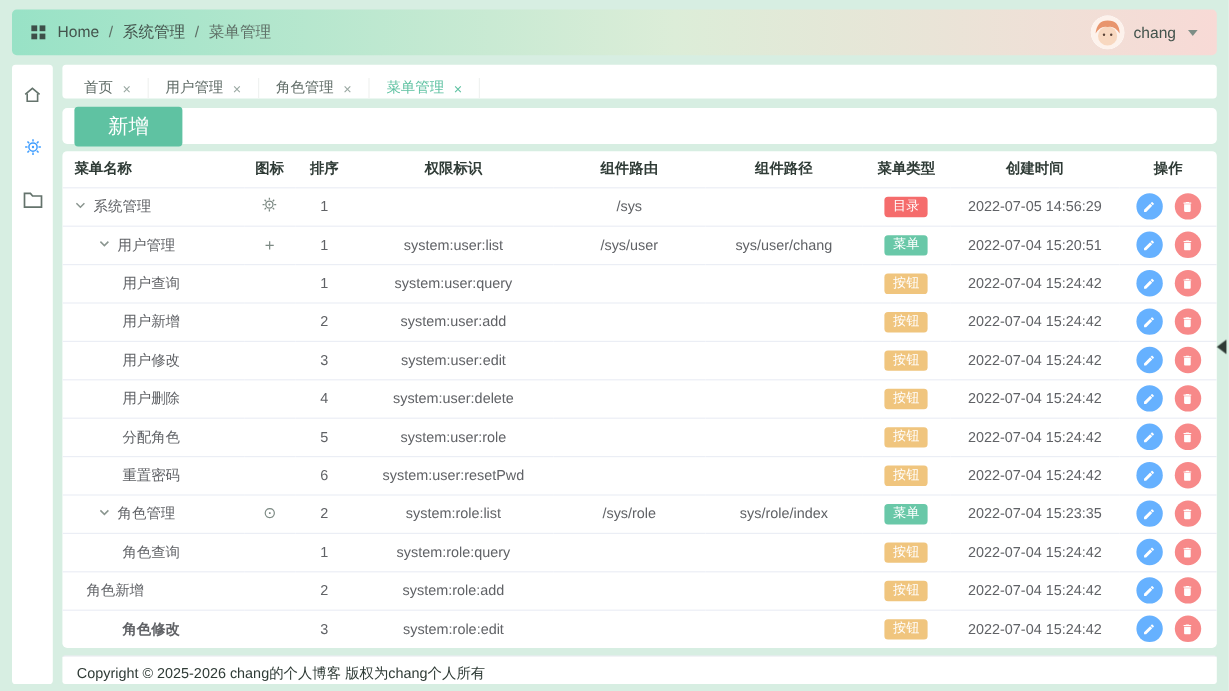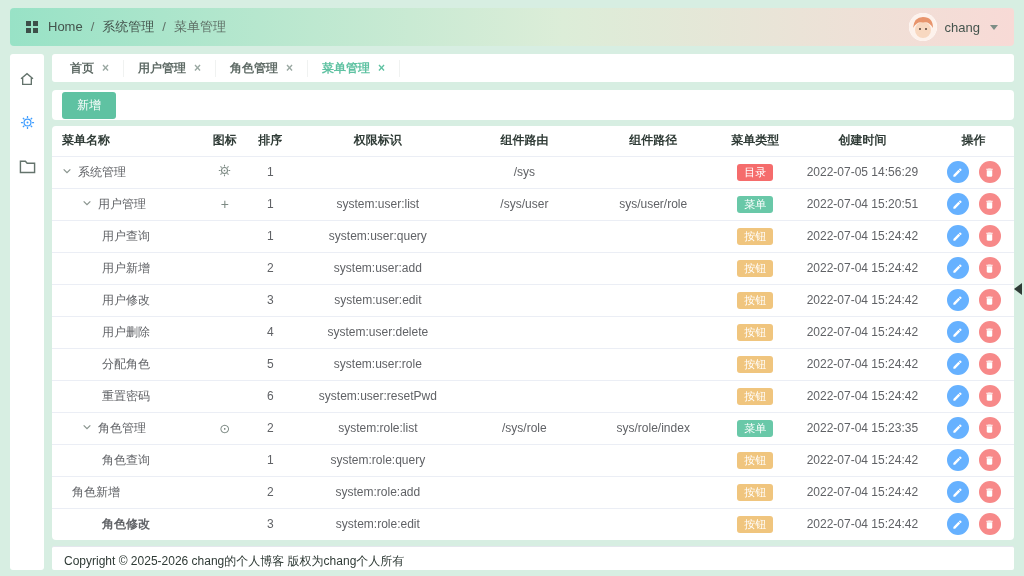--- a/index.html
+++ b/index.html
@@ -28,29 +28,29 @@
   .chev-down { width:0; height:0; border-left:4px solid transparent; border-right:4px solid transparent; border-top:5px solid #7d8e86; margin-left:2px; }
 
   
   .body-row { flex:1; display:flex; gap:8px; margin-top:8px; min-height:0; }
   .sidebar { width:34px; flex:0 0 34px; background:#fff; border-radius:3px; display:flex; flex-direction:column; align-items:center; padding-top:14px; gap:20px; }
   .side-item { width:24px; height:24px; display:flex; align-items:center; justify-content:center; cursor:pointer; }
 
   .main-col { flex:1; display:flex; flex-direction:column; min-width:0; }
 
   
-  .tab-bar { height:28px; flex:0 0 28px; background:#fff; border-radius:3px; display:flex; align-items:center; padding-left:4px;font-weight:bold; }
+  .tab-bar { height:28px; flex:0 0 28px; background:#fff; border-radius:3px; display:flex; align-items:flex-end; padding-left:4px; }
   .tab { display:flex; align-items:center; padding:0 14px; font-size:12px; color:#5f6b66; border-right:1px solid #f0f2f1; cursor:pointer; }
   .tab.active { color:var(--accent,#5fc2a2); }
   .tab-close { margin-left:8px; color:#9aa8a2; font-size:12px; line-height:1; }
   .tab.active .tab-close { color:var(--accent,#5fc2a2); }
 
   
   .toolbar { margin-top:8px; height:30px; flex:0 0 30px; background:#fff; border-radius:4px; display:flex; align-items:center; padding:0 10px; }
-  .add-btn { background:var(--accent,#5fc2a2); color:#fff; border:none; border-radius:3px; padding:5px 15px; font-size:12px; cursor:pointer; font-family:inherit; }
+  .add-btn { background:var(--accent,#5fc2a2); color:#fff; border:none; border-radius:3px; padding:5px 28px; font-size:17px; cursor:pointer; font-family:inherit; }
 
   
   .table-card { margin-top:6px; flex:1; background:#fff; border-radius:4px; overflow:hidden; }
   table { width:100%; border-collapse:collapse; table-layout:fixed; }
   th { height:30px; font-size:12px; font-weight:bold; color:#2f3b36; border-bottom:1px solid #ebeef5; text-align:center; white-space:nowrap; }
   th.left { text-align:left; padding-left:10px; }
   td { height:32px; font-size:12px; color:#606266; border-bottom:1px solid #ebeef5; text-align:center; white-space:nowrap; overflow:hidden; }
   td.name { text-align:left; }
   .chev { display:inline-block; width:16px; cursor:pointer; }
   .badge { display:inline-block; padding:3px 7px; border-radius:3px; color:#fff; font-size:11px; line-height:1; }
@@ -199,21 +199,21 @@
                   </span></td>
               </tr>
               <tr>
                 <td class="name" style="padding-left: 30px;"><span class="chev"><svg width="10" height="10" viewBox="0 0 12 12">
                       <path d="M2 4l4 4 4-4" fill="none" stroke="#8a958f" stroke-width="1.5"></path>
                     </svg></span><span>用户管理</span></td>
                 <td><span><span style="font-size:14px;color:#7d8a84">+</span></span></td>
                 <td>1</td>
                 <td>system:user:list</td>
                 <td>/sys/user</td>
-                <td>sys/user/role</td>
+                <td>sys/user/chang</td>
                 <td><span class="badge menu">菜单</span></td>
                 <td>2022-07-04 15:20:51</td>
                 <td><span class="op edit">
                     <svg width="11" height="11" viewBox="0 0 24 24" fill="#fff">
                       <path d="M3 17.2V21h3.8L17.9 9.9l-3.8-3.8L3 17.2zM20.7 7.1c.4-.4.4-1 0-1.4l-2.4-2.4c-.4-.4-1-.4-1.4 0l-1.9 1.9 3.8 3.8 1.9-1.9z"></path>
                     </svg>
                   </span><span class="op del">
                     <svg width="11" height="11" viewBox="0 0 24 24" fill="#fff">
                       <path d="M6 19c0 1.1.9 2 2 2h8c1.1 0 2-.9 2-2V7H6v12zM19 4h-3.5l-1-1h-5l-1 1H5v2h14V4z"></path>
                     </svg>

